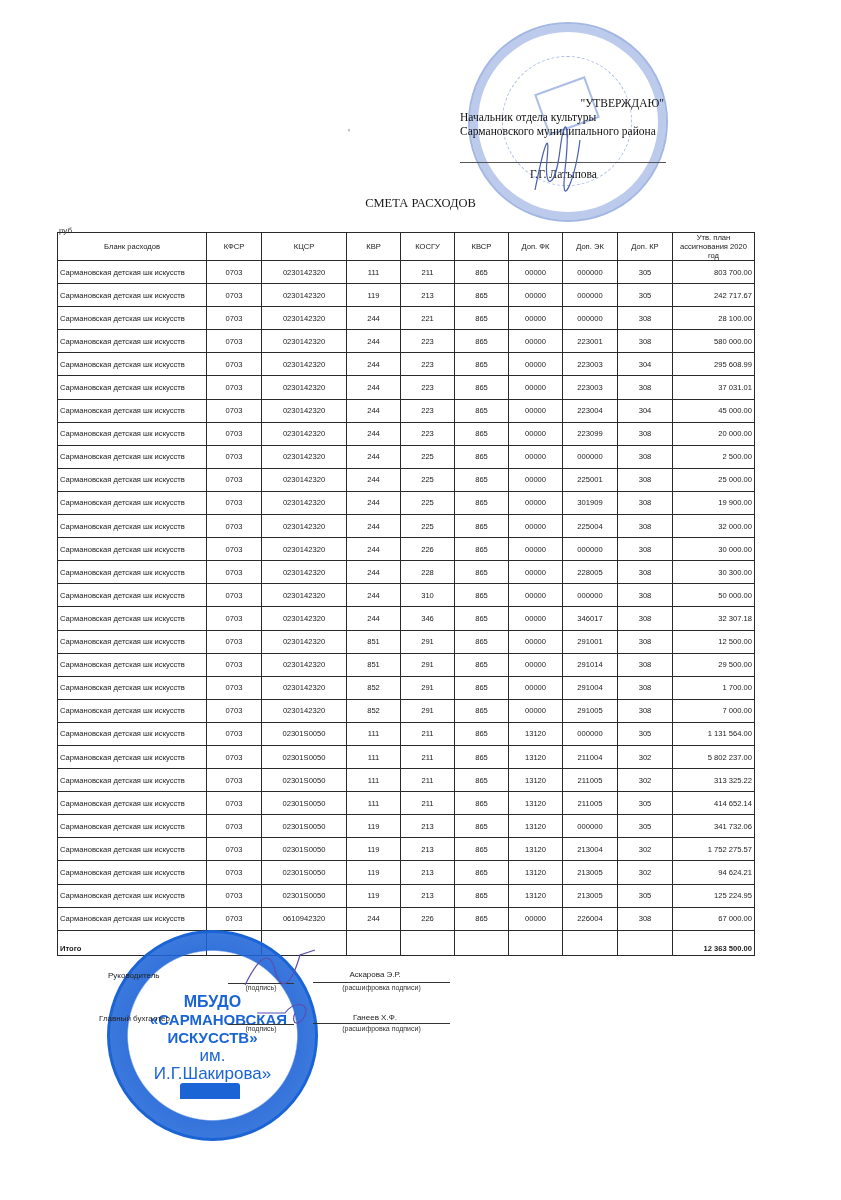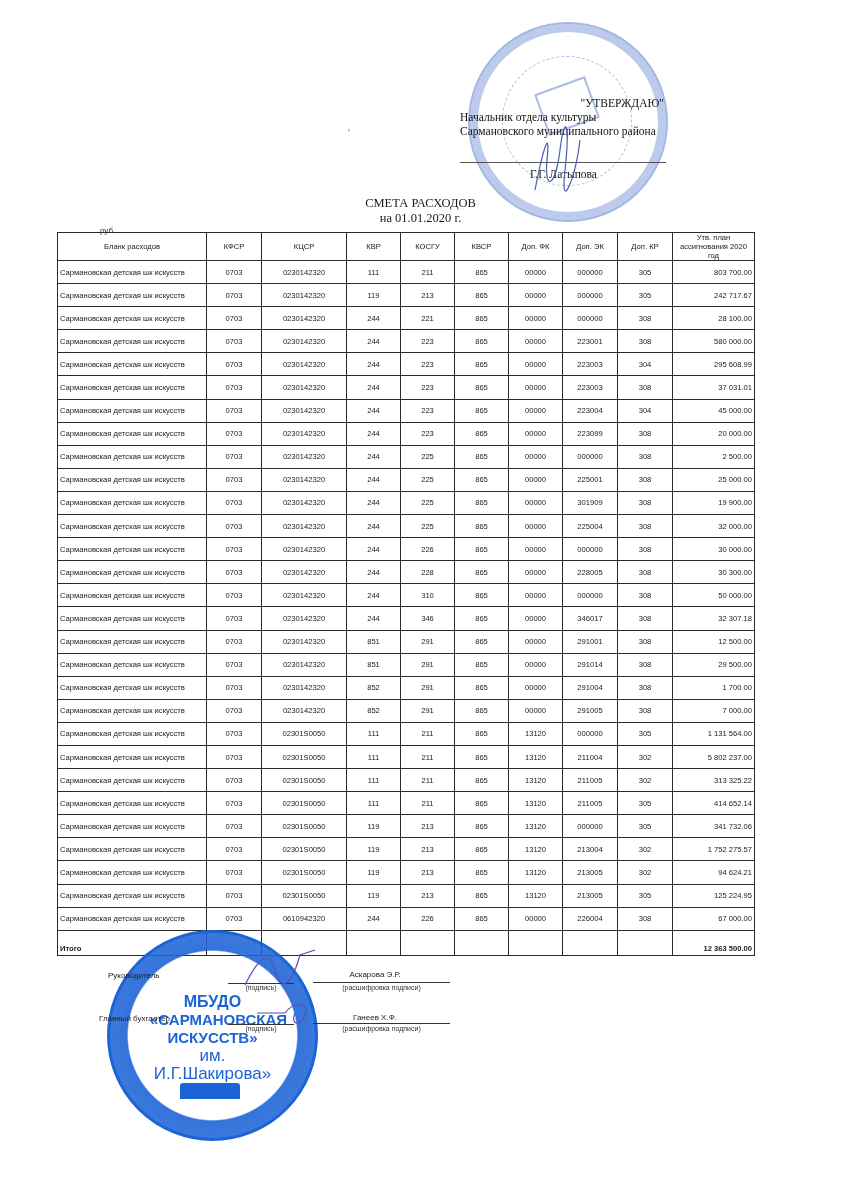--- a/index.html
+++ b/index.html
@@ -10,21 +10,21 @@
     .approve { position: absolute; left: 460px; top: 96px; width: 210px; font-size: 11.5px; line-height: 14px; color: #111; }
     .approve .ut { text-align: right; padding-right: 6px; }
     .approve .line { position: absolute; left: 0; top: 66px; width: 206px; border-top: 1px solid #555; }
     .approve .name { position: absolute; left: 70px; top: 71px; }
     .dot { position: absolute; left: 348px; top: 128px; font-size: 10px; color: #777; }
 
     
     .title { position: absolute; left: 0; width: 841px; top: 196px; text-align: center; font-size: 12.5px; line-height: 15px; }
     .title div:first-child { padding-left: 0; }
 
-    .rub { position: absolute; left: 59px; top: 226px; font-size: 8px; color: #333; margin-left: 41px; }
+    .rub { position: absolute; left: 59px; top: 226px; font-size: 8px; color: #333; }
 
     
     table.smeta { position: absolute; left: 57px; top: 232px; border-collapse: collapse; font-size: 7.6px; table-layout: fixed; }
     table.smeta td, table.smeta th { border: 1px solid #2a2a2a; padding: 0 3px; height: 22.1px; font-weight: normal; vertical-align: middle; white-space: nowrap; overflow: hidden; }
     table.smeta th { height: 24px; text-align: center; line-height: 9px; white-space: normal; }
     table.smeta td { text-align: center; }
     table.smeta td.name { text-align: left; padding-left: 2px; }
     table.smeta td.sum { text-align: right; padding-right: 2px; }
     table.smeta tr.total td { height: 22px; vertical-align: bottom; padding-bottom: 2px; }
     table.smeta tr.total td.name { font-weight: bold; }
@@ -63,21 +63,20 @@
   <div class="line"></div>
   <div class="name">Г.Г. Латыпова</div>
 </div>
 <svg class="scribble" style="left:525px;top:120px;" width="60" height="75">
   <path d="M10 70 C 20 20, 25 10, 22 40 S 30 70, 35 30 S 45 5, 40 50 S 50 60, 55 20" fill="none" stroke="#4a5fb0" stroke-width="1.2"></path>
 </svg>
 <div class="dot">'</div>
 
 <div class="title serif">
   <div>СМЕТА РАСХОДОВ</div>
-  <div>на 01.01.2020 г.</div>
 </div>
 <div class="rub">руб.</div>
 
 <table class="smeta">
   <colgroup>
     <col style="width:149px">
       <col style="width:55px">
       <col style="width:85px">
       <col style="width:54px">
       <col style="width:54px">

